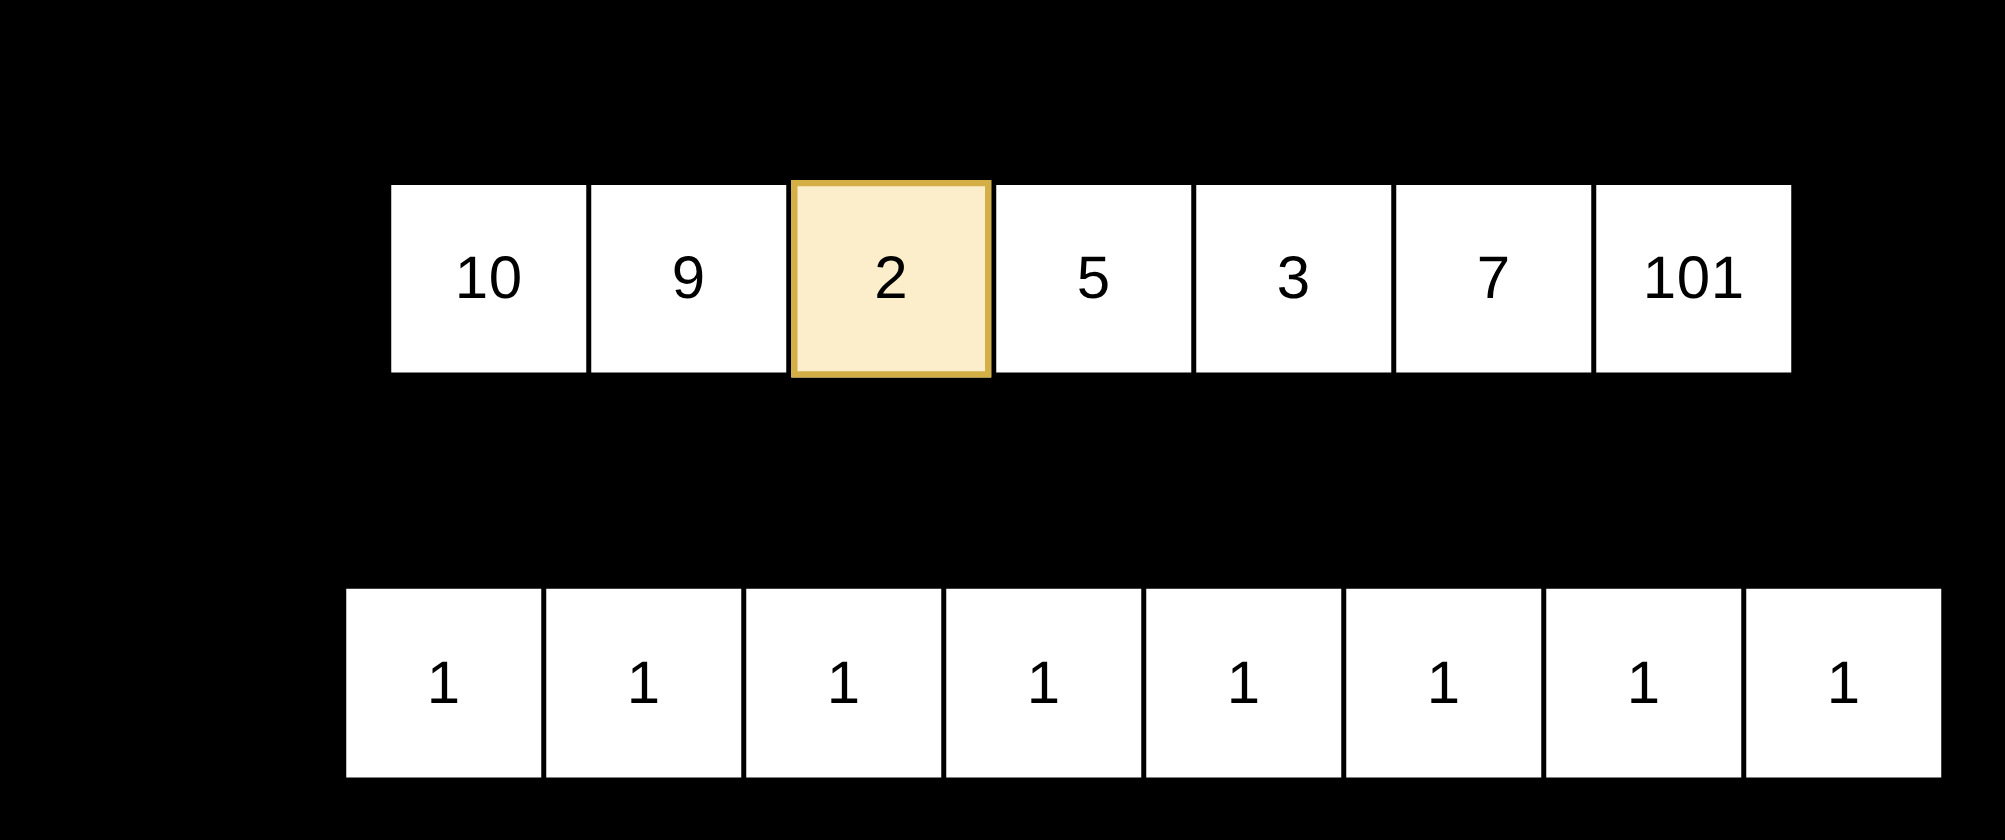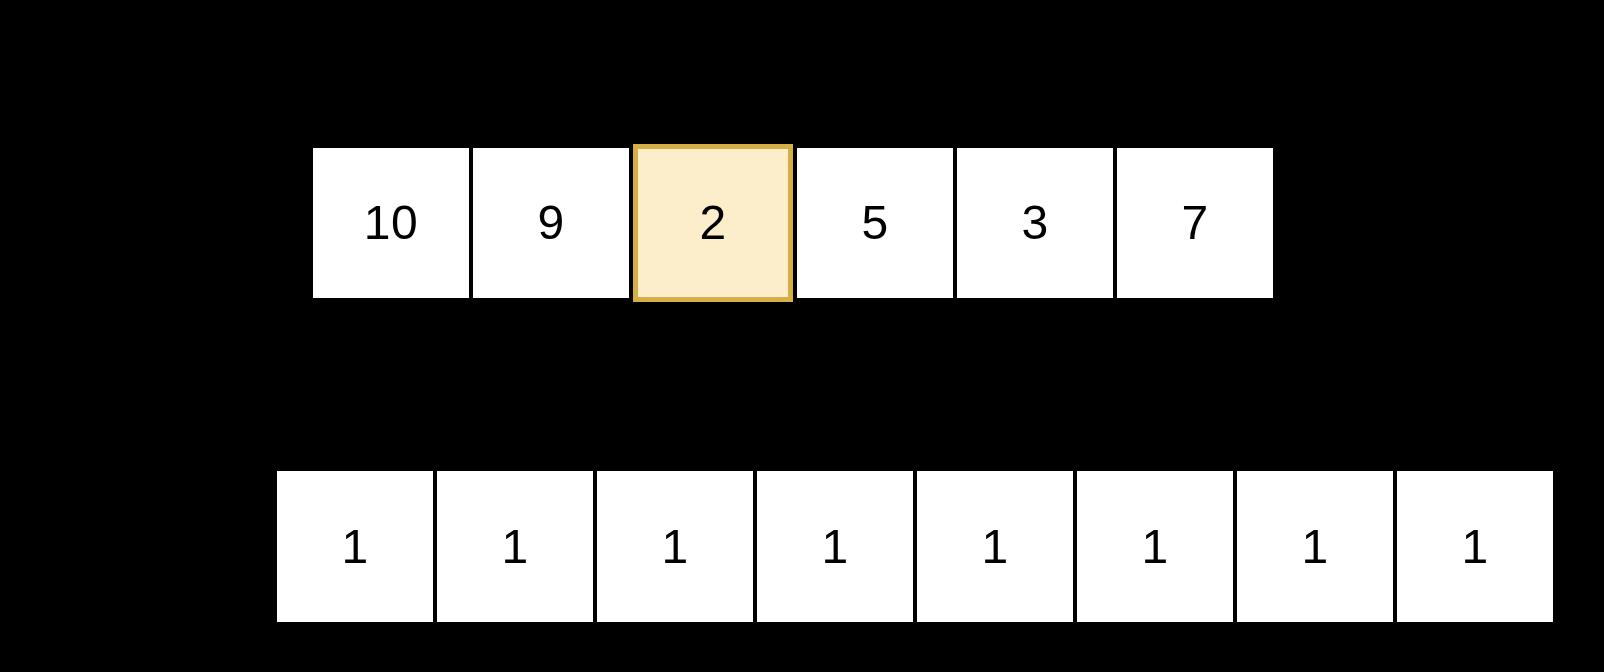--- a/index.html
+++ b/index.html
@@ -104,20 +104,23 @@
     </div>
     <div class="cell">
       <span class="cell-value">5</span>
     </div>
     <div class="cell">
       <span class="cell-value">3</span>
     </div>
     <div class="cell">
       <span class="cell-value">7</span>
     </div>
+    <div class="cell">
+      <span class="cell-value">101</span>
+    </div>
   </div>
 
   <div class="array-row" id="row-lengths">
     <div class="cell">
       <span class="cell-value">1</span>
     </div>
     <div class="cell">
       <span class="cell-value">1</span>
     </div>
     <div class="cell">

